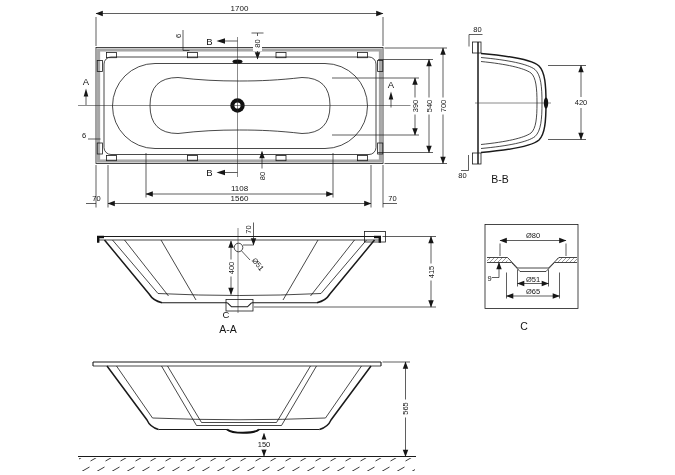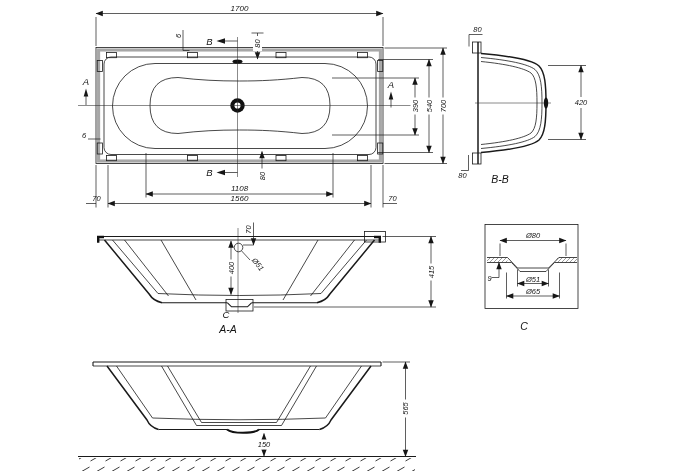--- a/index.html
+++ b/index.html
@@ -1,16 +1,16 @@
 <!DOCTYPE html>
 <html><head>
 <meta charset="utf-8">
 <style>
   html,body { margin:0; padding:0; background:#ffffff; }
-  .stage { width:621px; height:475px; background:#fff; position:relative; overflow:hidden;font-style:italic; }
+  .stage { width:621px; height:475px; background:#fff; position:relative; overflow:hidden; }
   svg { display:block; }
   text { font-family:"Liberation Sans", sans-serif; fill:#141414; }
   .dim  { font-size:8px; }
   .dimS { font-size:7.5px; }
   .lbl  { font-size:10.5px; }
   .mk   { font-size:9.5px; }
   .vdim { dominant-baseline:central; }
   .thin   { stroke:#1a1a1a; stroke-width:0.8; fill:none; }
   .thick  { stroke:#1a1a1a; stroke-width:1.5; fill:none; }
   .med    { stroke:#1a1a1a; stroke-width:1.1; fill:none; }

